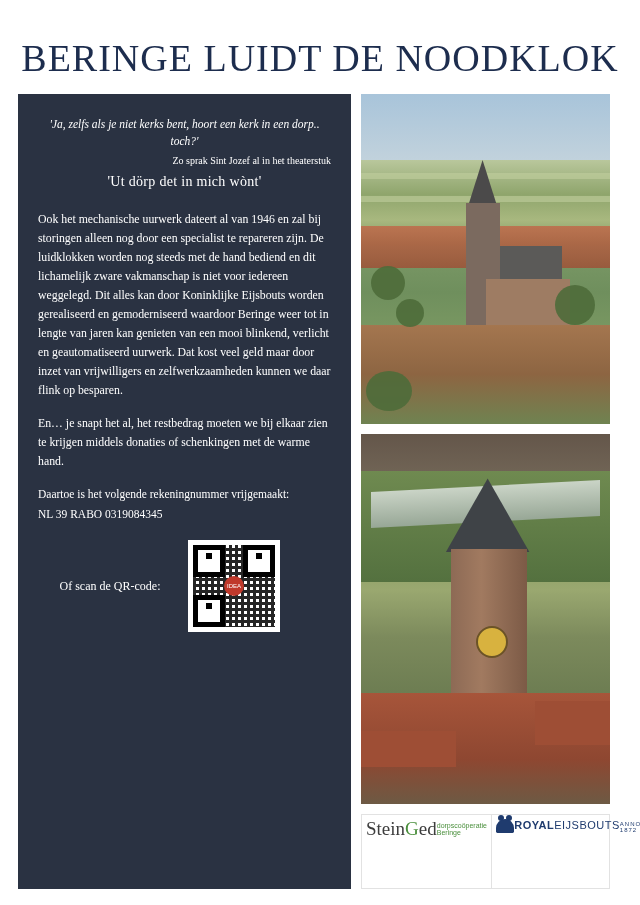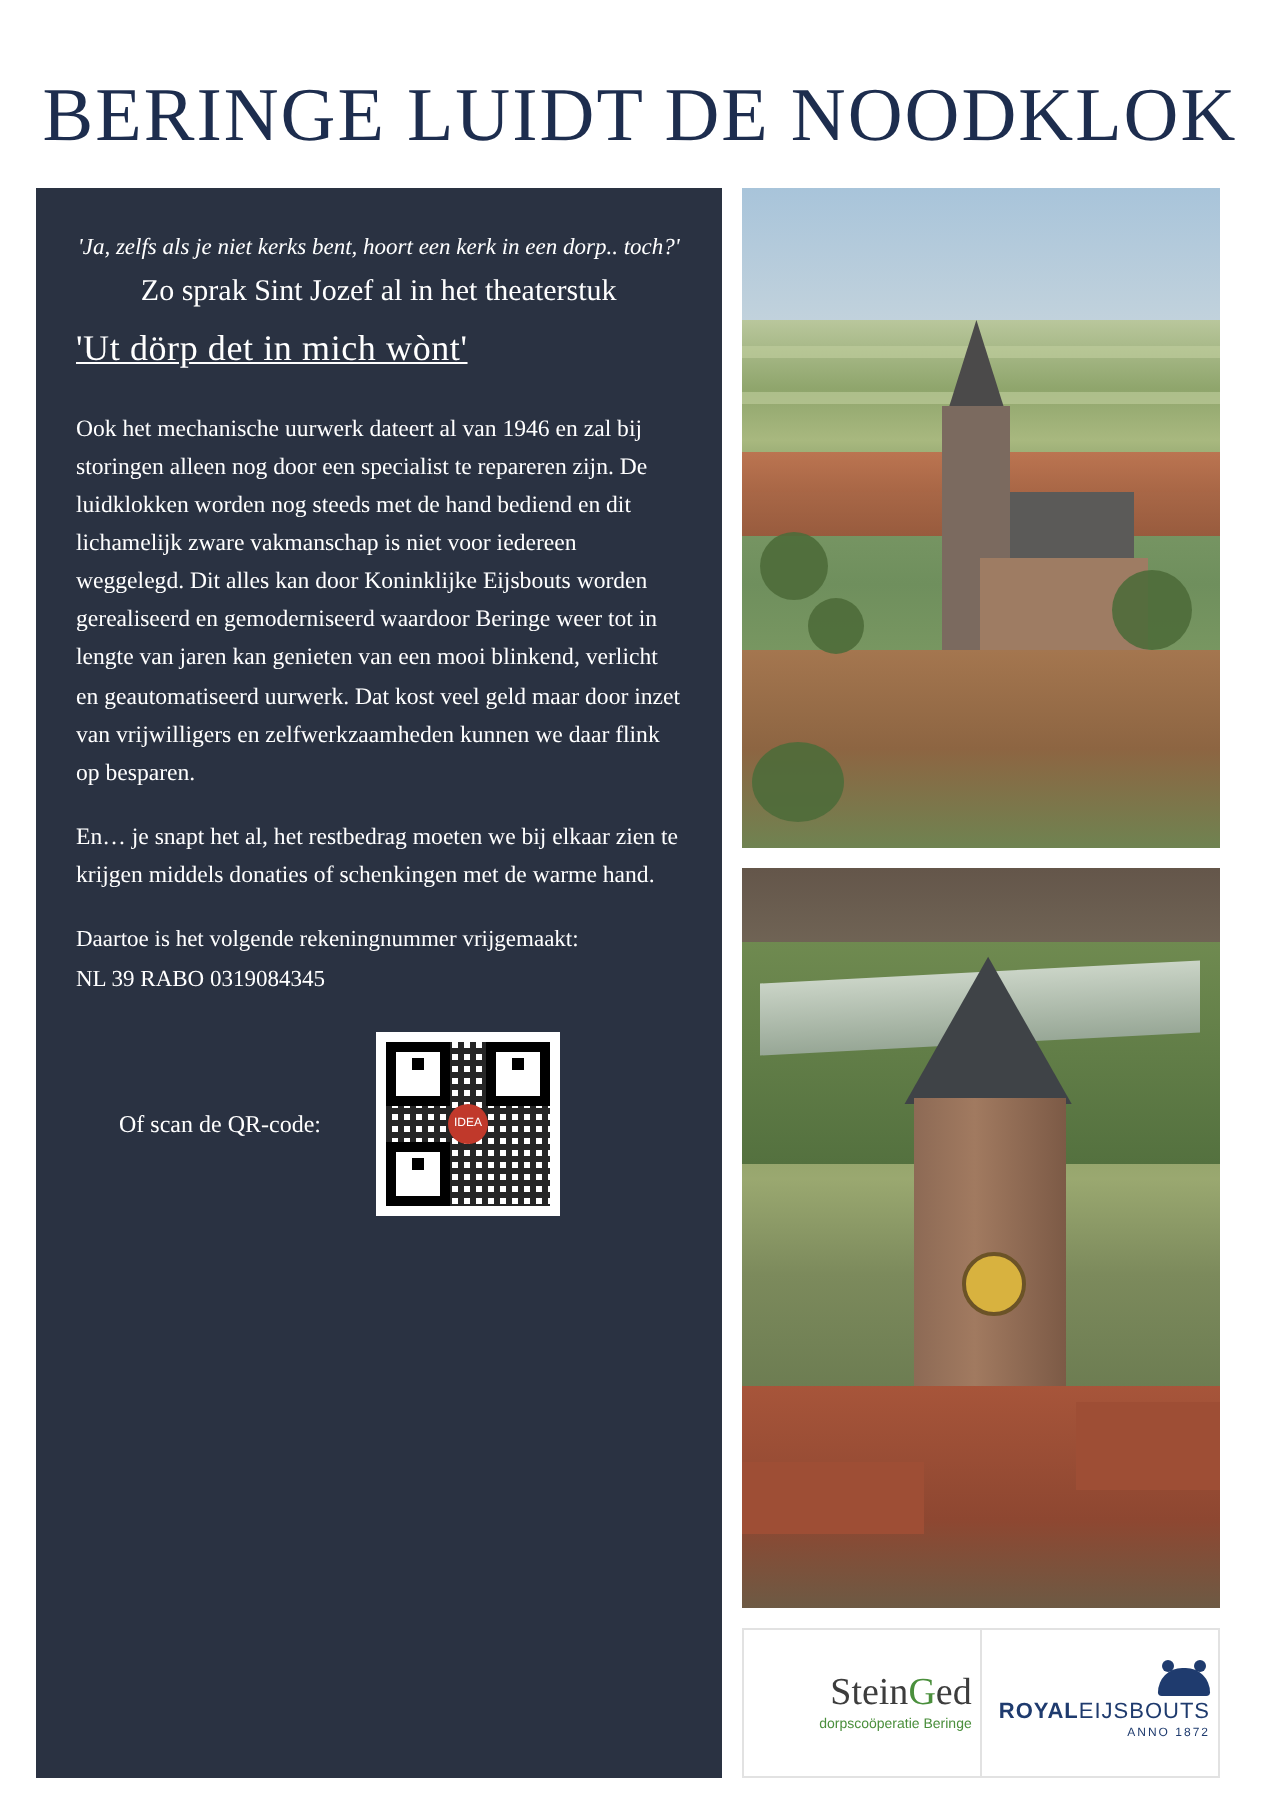--- a/index.html
+++ b/index.html
@@ -146,22 +146,22 @@
     display: flex;
     width: 100%;
     height: 75px;
     background: #ffffff;
     border: 1px solid #e2e2e2;
     box-sizing: border-box;
   }
   .logo-cell {
     flex: 1;
     display: flex;
-    flex-direction: column;
-    align-items: flex-end;
+    flex-direction: row;
+    align-items: flex-start;
     justify-content: center;
     box-sizing: border-box;
     padding: 4px;
   }
   .logo-cell + .logo-cell { border-left: 1px solid #e2e2e2; }
   .steingood-name {
     font-family: "Liberation Serif", serif;
     font-size: 19px;
     color: #3d3d3d;
     line-height: 1;
@@ -206,31 +206,30 @@
   }
   
   .quote {
     text-align: center;
     font-size: 11.5px;
     font-style: italic;
     line-height: 1.5;
     margin: 4px 0 2px 0;
   }
   .quote-sub {
-    text-align: center;
-    font-size: 15px;
+    text-align: right;
+    font-size: 10px;
     line-height: 1.5;
     margin: 0 0 0 0;
   }
   .play-title {
-    text-align: left;
-    font-size: 18px;
+    text-align: center;
+    font-size: 14px;
     margin: 6px 0 20px 0;
     letter-spacing: .3px;
-    text-decoration: underline;
   }
   .body-text p {
     font-size: 11.8px;
     line-height: 1.62;
     margin: 0 0 13px 0;
   }
   .cta {
     text-align: center;
     font-size: 17px;
     line-height: 1.35;

